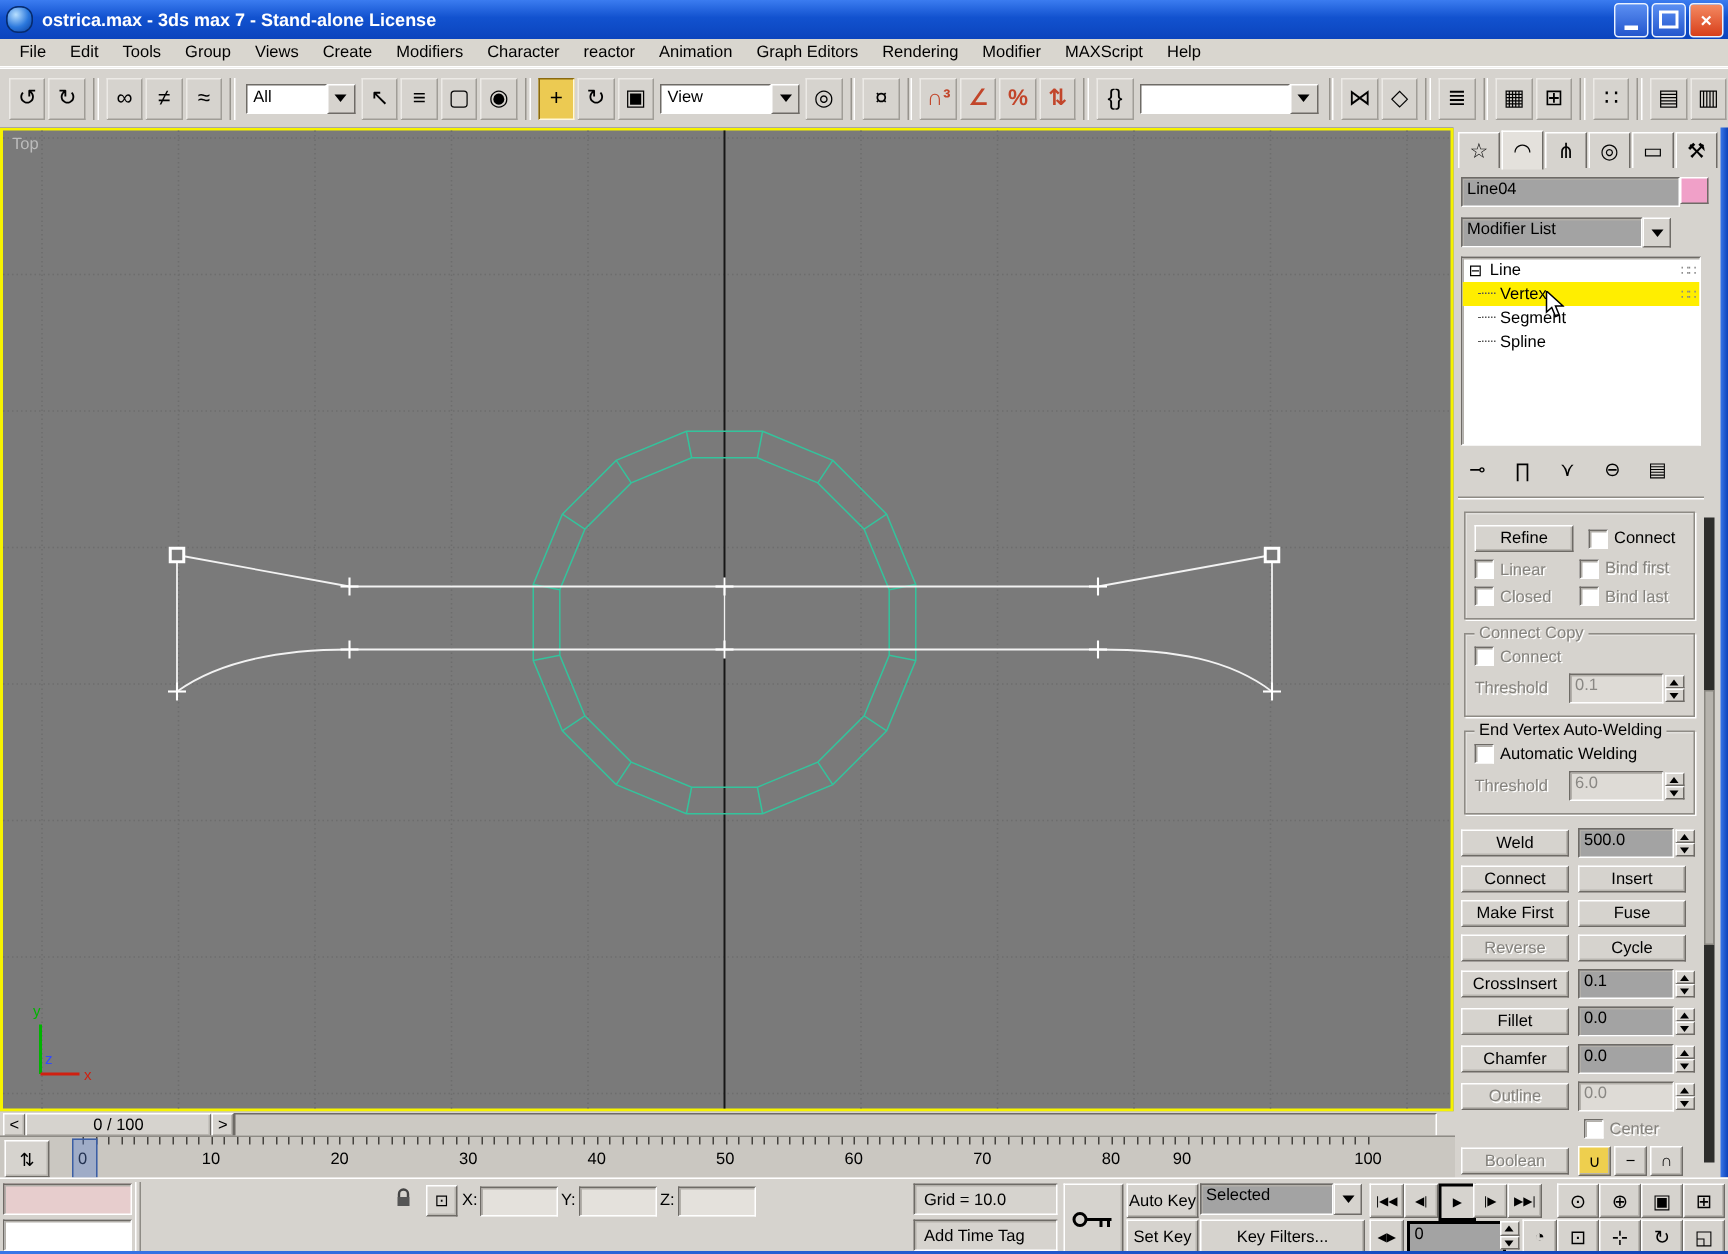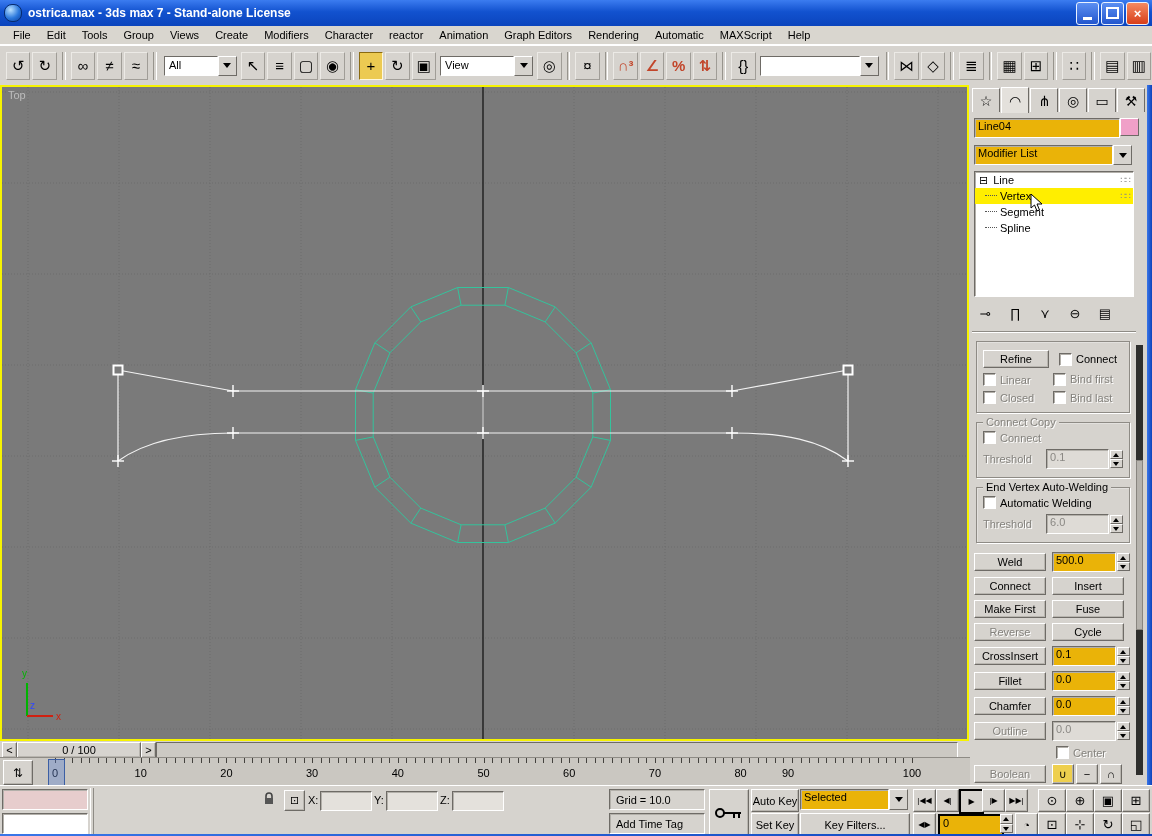--- a/index.html
+++ b/index.html
@@ -34,21 +34,21 @@
   .tcombo .val{background:#fff;border:1px solid;border-color:#6e6b66 #fff #fff #6e6b66;padding:2px 4px;box-sizing:border-box;white-space:nowrap;overflow:hidden}
   .carrow{width:17px;background:#d6d3ce;border:1px solid;border-color:#fff #6e6b66 #6e6b66 #fff;display:flex;align-items:center;justify-content:center}
   .carrow::after{content:"";border-left:4px solid transparent;border-right:4px solid transparent;border-top:5px solid #000}
   
   #viewport{left:0;top:85px;width:969px;height:656px;background:#7a7a7a;box-shadow:inset 0 0 0 2px #f6f300}
   
   #cmdpanel{left:970px;top:85px;width:177px;height:700px;background:#d6d3ce}
   .tab{width:26px;height:23px;display:inline-flex;align-items:center;justify-content:center;font-size:14px;
        background:#d6d3ce;border:1px solid;border-color:#fff #6e6b66 #6e6b66 #fff;border-bottom:none;margin-right:1px}
   .tab.active{background:#e4e1dc;height:25px}
-  .fld{height:16px;background:#eab308;border:1px solid;border-color:#6e6b66 #fff #fff #6e6b66;box-shadow:inset 1px 1px 0 #b3b0aa;
+  .fld{height:16px;background:#a3a3a3;border:1px solid;border-color:#6e6b66 #fff #fff #6e6b66;box-shadow:inset 1px 1px 0 #b3b0aa;
        padding:1px 3px;box-sizing:content-box;font-size:11px;white-space:nowrap;overflow:hidden}
   .fld.dis{background:#dedbd6;color:#8a8884}
   .spin{width:13px;display:flex;flex-direction:column;margin-left:1px}
   .spin b{flex:1;background:#d6d3ce;border:1px solid;border-color:#fff #6e6b66 #6e6b66 #fff;position:relative}
   .spin b::after{content:"";position:absolute;left:2px;top:2px;border-left:3px solid transparent;border-right:3px solid transparent}
   .spin b.u::after{border-bottom:4px solid #000}
   .spin b.d::after{border-top:4px solid #000}
   .pbtn{background:#d6d3ce;border:1px solid;border-color:#fff #6e6b66 #6e6b66 #fff;box-shadow:inset -1px -1px 0 #b8b5af;
         display:flex;align-items:center;justify-content:center;font-size:11px;text-align:left}
   .pbtn.dis{color:#84827d;text-shadow:1px 1px 0 #fff}
@@ -99,21 +99,21 @@
     <span class="menuitem">Tools</span>
     <span class="menuitem">Group</span>
     <span class="menuitem">Views</span>
     <span class="menuitem">Create</span>
     <span class="menuitem">Modifiers</span>
     <span class="menuitem">Character</span>
     <span class="menuitem">reactor</span>
     <span class="menuitem">Animation</span>
     <span class="menuitem">Graph Editors</span>
     <span class="menuitem">Rendering</span>
-    <span class="menuitem">Automatic</span>
+    <span class="menuitem">Modifier</span>
     <span class="menuitem">MAXScript</span>
     <span class="menuitem">Help</span>
   </div>
 
 <div id="toolbar" class="abs">
     <div class="ticon">↺</div>
     <div class="ticon">↻</div>
     <div class="tsep"></div>
     <div class="ticon">∞</div>
     <div class="ticon">≠</div>
@@ -260,21 +260,21 @@
     </g>
   </svg>
 </div>
 
 <div id="cmdpanel" class="abs">
   <div class="abs" id="paneltabs" style="left:2px;top:2px;height:26px"><span class="tab">☆</span><span class="tab active">◠</span><span class="tab">⋔</span><span class="tab">◎</span><span class="tab">▭</span><span class="tab">⚒</span></div>
 
   <div class="abs fld" style="left:4px;top:33px;width:138px">Line04</div>
   <div class="abs" style="left:150px;top:33px;width:17px;height:16px;background:#f0a0c8;border:1px solid;border-color:#fff #6e6b66 #6e6b66 #fff"></div>
 
-  <div class="abs" style="left:4px;top:60px;width:158px;display:flex">
+  <div class="abs" style="left:4px;top:60px;width:140px;display:flex">
     <div class="fld" style="flex:1">Modifier List</div>
     <div class="carrow"></div>
   </div>
 
   <div class="abs sunk" style="left:4px;top:86px;width:158px;height:124px;background:#fff;overflow:hidden">
     <div class="stackrow">
       <span style="margin-right:5px">⊟</span>
       <span>Line</span>
       <span class="subobj">∷∷</span>
     </div>

